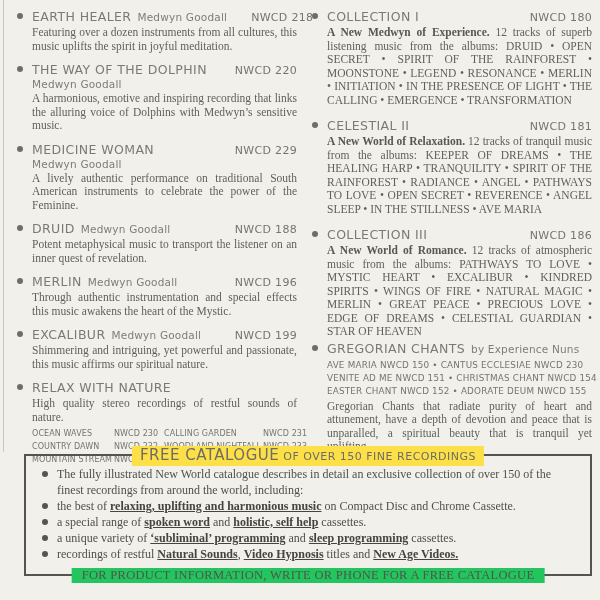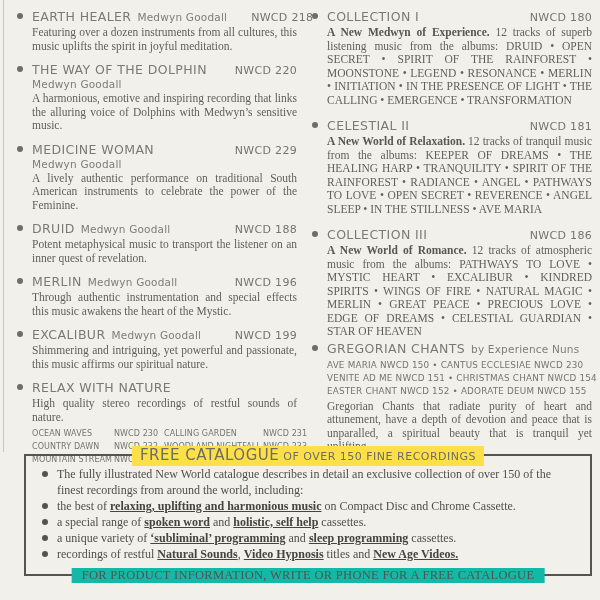--- a/index.html
+++ b/index.html
@@ -50,21 +50,21 @@
   .cat-title-rest{font-size:11px;letter-spacing:.5px;color:#6d6c67;margin-left:4px;}
   .cat-bullet{
     position:relative;padding-left:17px;
     font-family:"Liberation Serif","DejaVu Serif",serif;
     font-size:12px;line-height:16px;color:#504f4a;
   }
   .cat-bullet .cat-dot{position:absolute;left:2px;top:5px;width:6px;height:6px;border-radius:50%;background:#55544f;}
   .cat-bullet b{font-weight:bold;color:#45443f;text-decoration:underline;}
   .cat-footer{
     position:absolute;bottom:-9px;left:50%;transform:translateX(-50%);
-    background:#14b8a6;padding:0 10px;white-space:nowrap;
+    background:#22c55e;padding:0 10px;white-space:nowrap;
     font-family:"Liberation Serif","DejaVu Serif",serif;
     font-size:12.5px;letter-spacing:.3px;color:#54534e;
   }
 </style>
 </head>
 <body>
 
 <div class="scan-edge"></div>
 
 <div class="columns">

